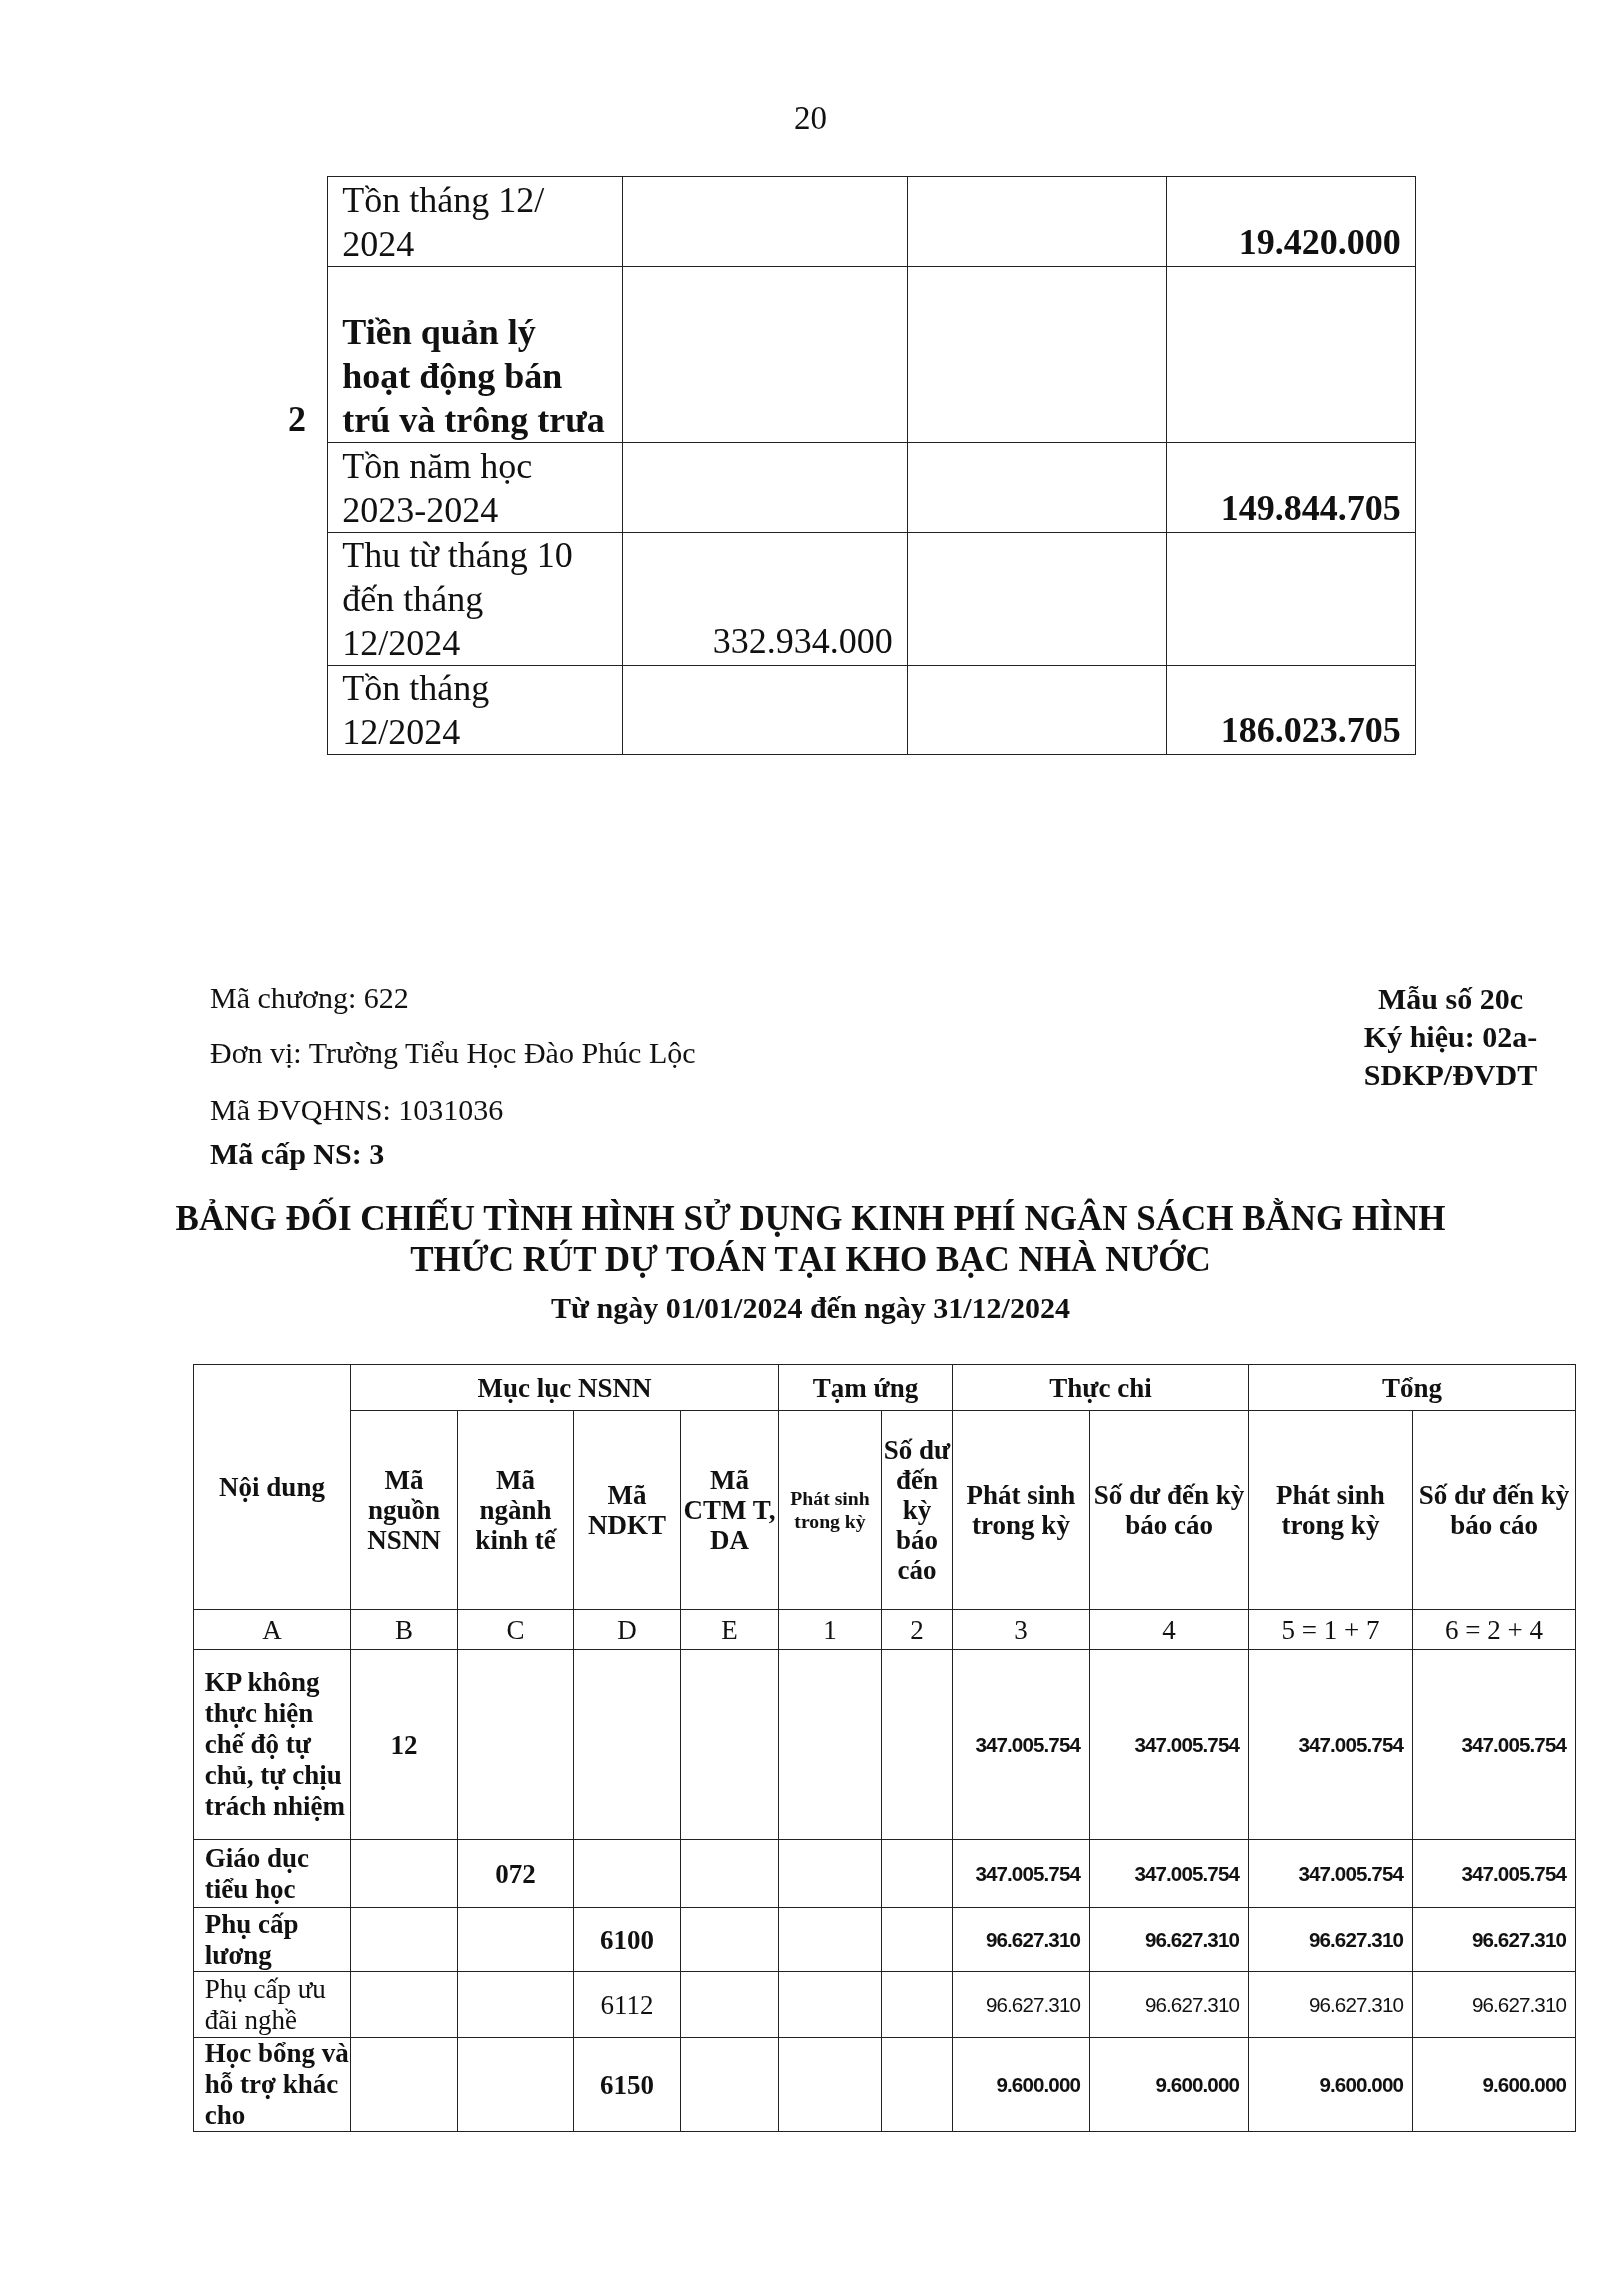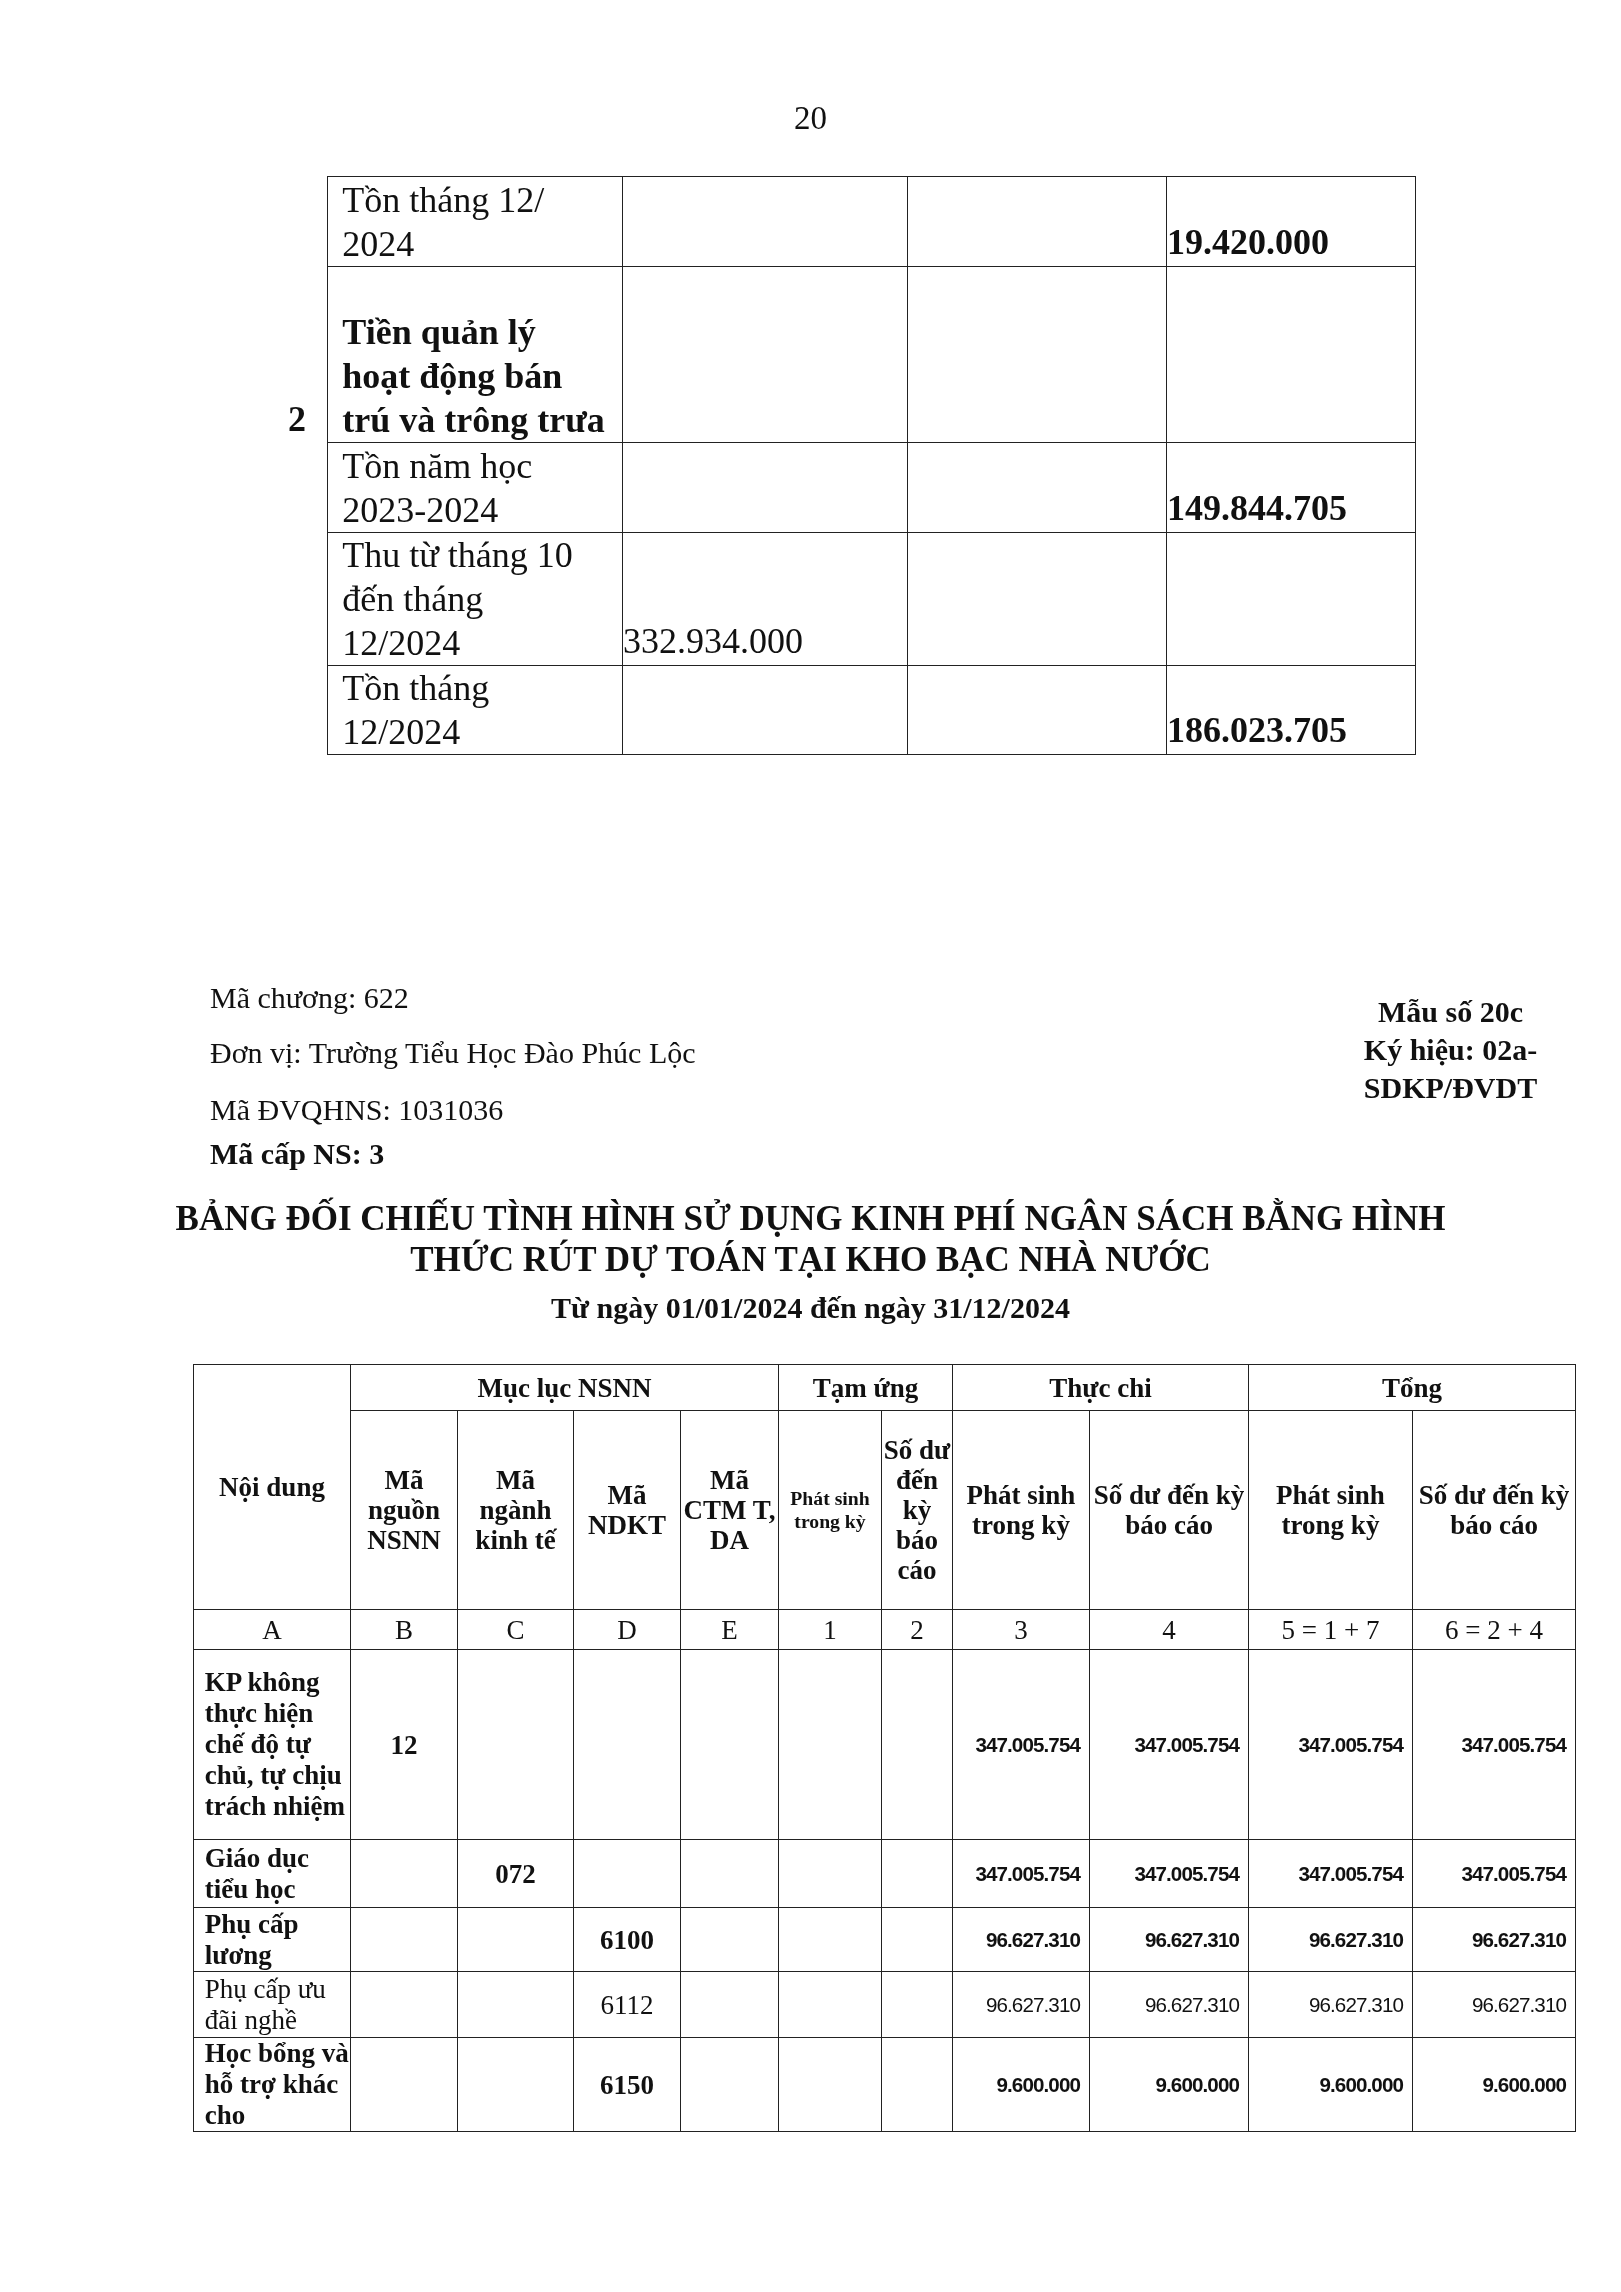--- a/index.html
+++ b/index.html
@@ -3,25 +3,25 @@
 <meta charset="utf-8">
 <style>
   html,body{margin:0;padding:0;background:#fff;}
   body{width:1621px;height:2293px;position:relative;overflow:hidden;font-family:"Liberation Serif","DejaVu Serif",serif;color:#111;}
   .abs{position:absolute;}
   .pn{left:0;width:1621px;top:100px;text-align:center;font-size:33px;}
   table{border-collapse:collapse;position:absolute;table-layout:fixed;}
   td{border:1.8px solid #222;padding:0;vertical-align:bottom;}
   #t1{left:327px;top:176px;width:1087px;font-size:36px;line-height:44px;}
   #t1 td.lab{padding:0 14.3px;text-align:left;}
-  #t1 td.num{text-align:left;padding:0 14.3px 1.8px 0;}
+  #t1 td.num{text-align:right;padding:0 14.3px 1.8px 0;}
   .b{font-weight:bold;}
   .idx{left:288px;top:398px;font-size:36px;font-weight:bold;}
   .meta{left:210px;font-size:30px;}
-  .mright{left:1343px;width:215px;text-align:center;font-size:30px;font-weight:bold;line-height:38px;top:980px;margin-top:13px;}
+  .mright{left:1343px;width:215px;text-align:center;font-size:30px;font-weight:bold;line-height:38px;top:980px;}
   .title{left:0;width:1621px;text-align:center;font-weight:bold;font-size:35px;line-height:41px;}
   #t2{left:193px;top:1364px;width:1382px;font-size:24px;}
   #t2 td{text-align:center;vertical-align:middle;line-height:30px;}
   #t2 .hd{font-weight:bold;font-size:27px;}
   #t2 .sm{font-size:19.7px;line-height:23px;}
   #t2 td.la{text-align:left;padding-left:10.7px;font-weight:bold;font-size:27px;line-height:31px;}
   #t2 td.la.reg{font-weight:normal;}
   #t2 td.rn{text-align:right;padding-right:9px;font-family:"Liberation Sans","DejaVu Sans",sans-serif;font-weight:bold;font-size:20.6px;letter-spacing:-0.9px;}
   #t2 td.rn.reg{font-weight:normal;}
   #t2 td.code{font-weight:bold;font-size:27px;}

